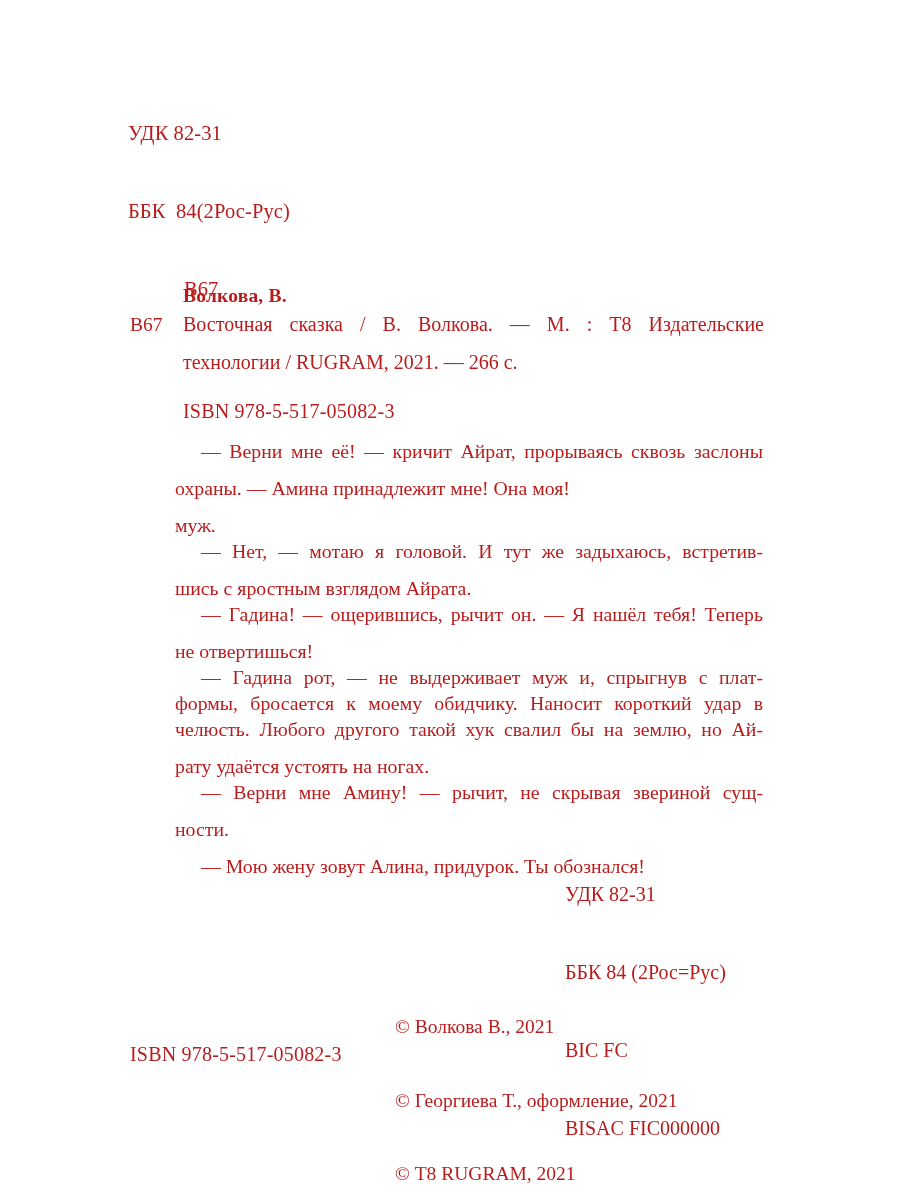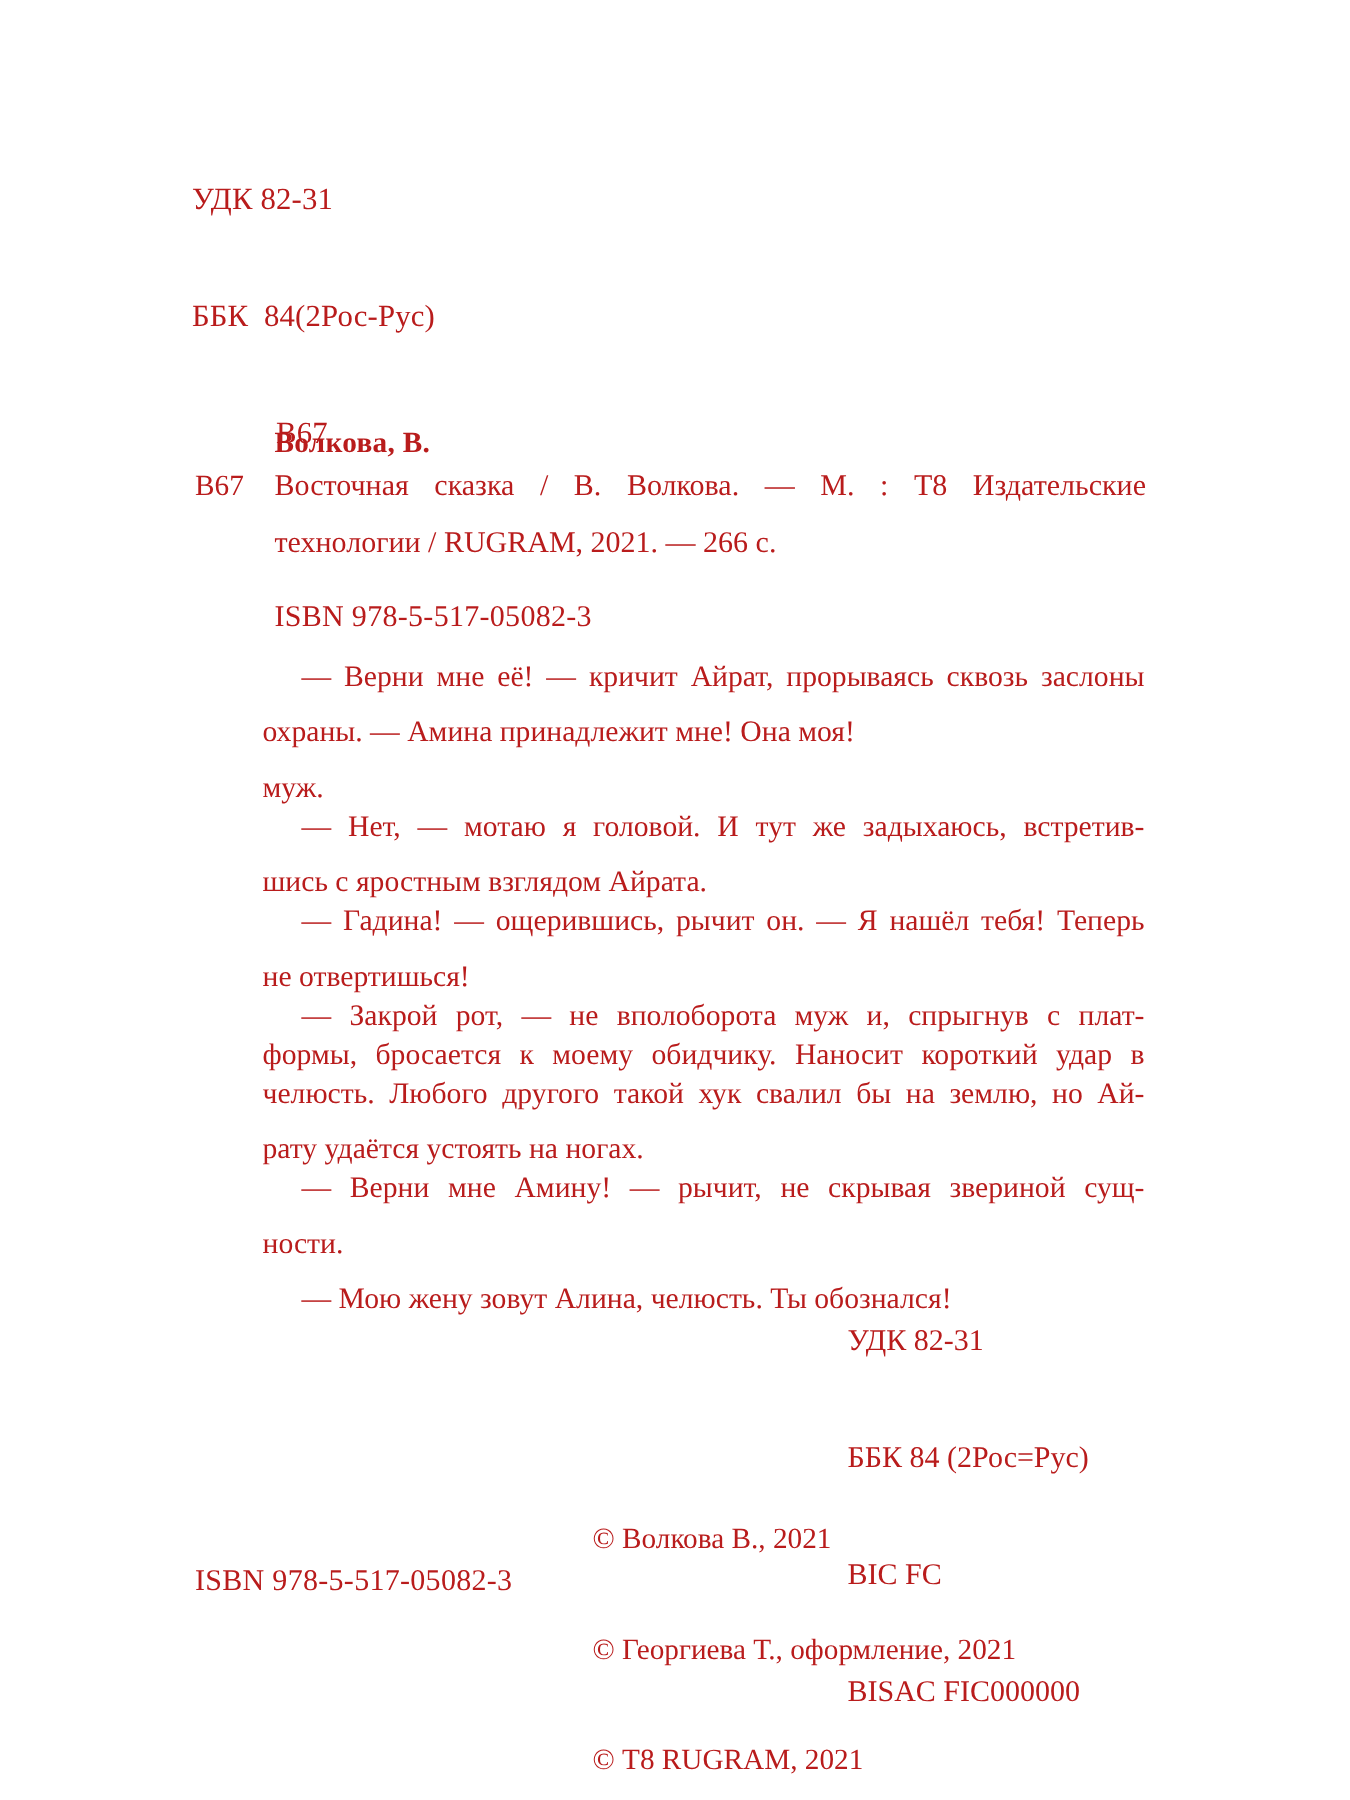--- a/index.html
+++ b/index.html
@@ -185,33 +185,33 @@
       <span class="ln indent">— Нет, — мотаю я головой. И тут же задыхаюсь, встретив-</span>
       <span class="ln last">шись с яростным взглядом Айрата.</span>
     </p>
 
     <p>
       <span class="ln indent">— Гадина! — ощерившись, рычит он. — Я нашёл тебя! Теперь</span>
       <span class="ln last">не отвертишься!</span>
     </p>
 
     <p>
-      <span class="ln indent">— Закрой рот, — не вполоборота муж и, спрыгнув с плат-</span>
+      <span class="ln indent">— Гадина рот, — не выдерживает муж и, спрыгнув с плат-</span>
       <span class="ln">формы, бросается к моему обидчику. Наносит короткий удар в</span>
       <span class="ln">челюсть. Любого другого такой хук свалил бы на землю, но Ай-</span>
       <span class="ln last">рату удаётся устоять на ногах.</span>
     </p>
 
     <p>
       <span class="ln indent">— Верни мне Амину! — рычит, не скрывая звериной сущ-</span>
       <span class="ln last">ности.</span>
     </p>
 
     <p>
-      <span class="ln indent last">— Мою жену зовут Алина, челюсть. Ты обознался!</span>
+      <span class="ln indent last">— Мою жену зовут Алина, придурок. Ты обознался!</span>
     </p>
 
   </div>
 
   <div class="udk-bottom">
     <span class="line">УДК 82-31</span>
     <span class="line">ББК 84 (2Рос=Рус)</span>
     <span class="line">BIC FC</span>
     <span class="line">BISAC FIC000000</span>
   </div>

